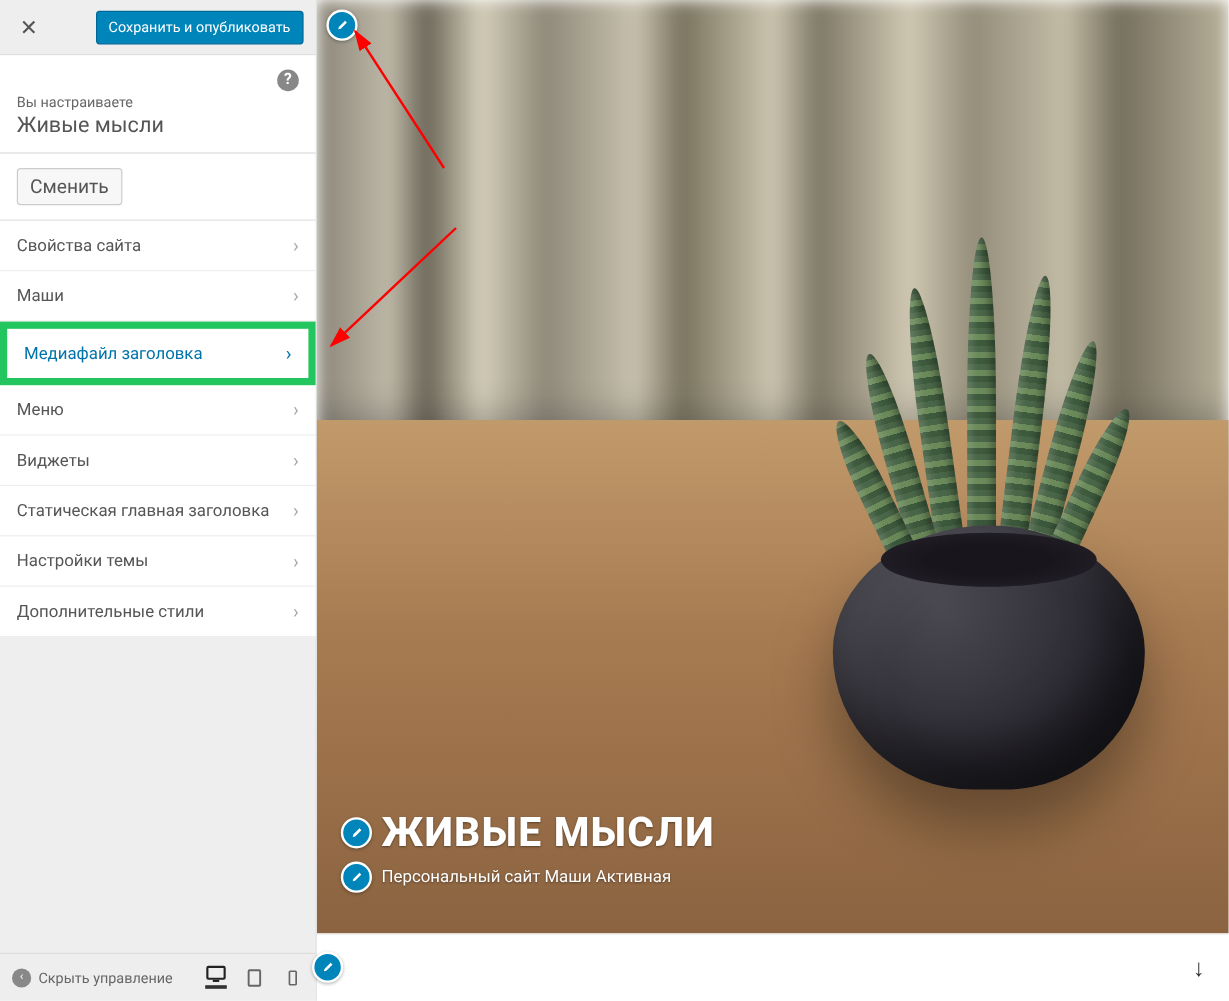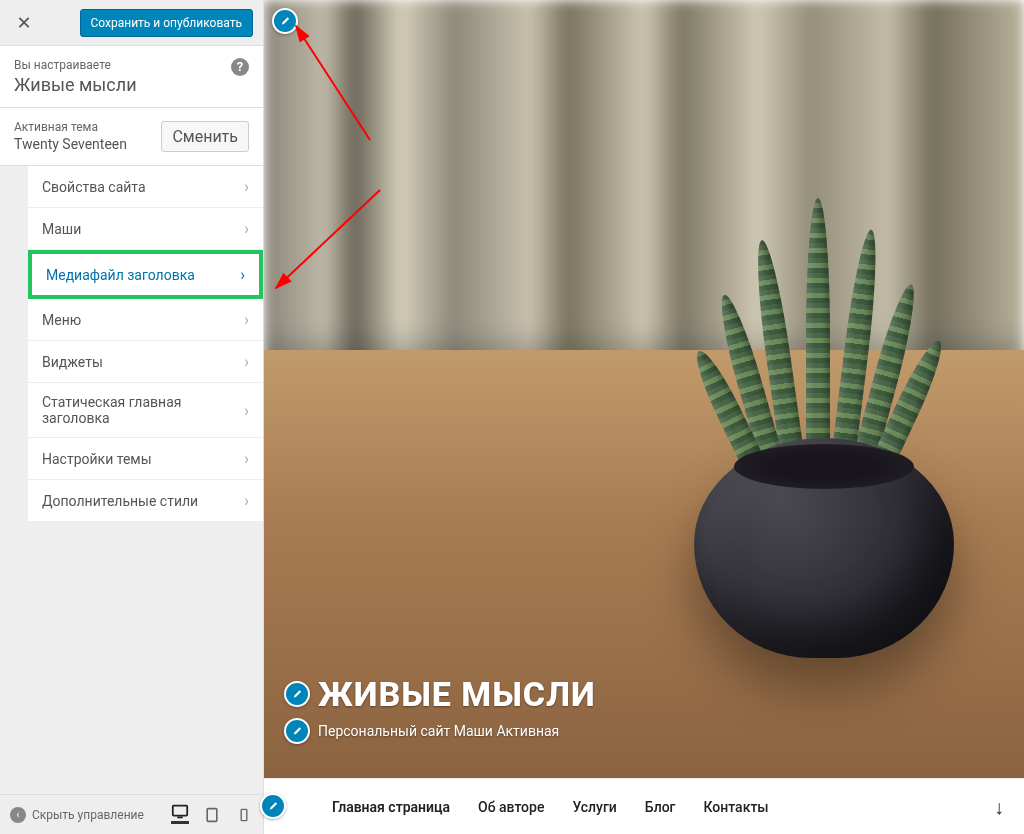--- a/index.html
+++ b/index.html
@@ -4,33 +4,33 @@
 <style>
 * { margin:0; padding:0; box-sizing:border-box; font-family:-apple-system,BlinkMacSystemFont,"Segoe UI",Roboto,sans-serif; }
 body { width:1024px; height:834px; overflow:hidden; background:#fff; position:relative; }
 
 .sidebar { position:absolute; left:0; top:0; width:264px; height:834px; background:#eee; border-right:1px solid #ddd; display:flex; flex-direction:column; }
 .sidebar-header { height:46px; background:#eee; border-bottom:1px solid #ddd; display:flex; align-items:center; justify-content:space-between; padding:0 10px; }
 .close-btn { width:28px; height:28px; background:transparent; border:none; font-size:18px; color:#555; cursor:pointer; }
 .publish-btn { background:#0085ba; border:1px solid #006799; color:#fff; font-size:12px; padding:6px 10px; border-radius:3px; cursor:pointer; }
 
 .info-section { background:#fff; padding:12px 14px; border-bottom:1px solid #ddd; position:relative; }
-.info-small { font-size:12px; color:#666; }
+.info-small { font-size:12px; color:#666;margin-top:20px; }
 .info-title { font-size:18px; color:#555; font-weight:normal; margin-top:2px; }
 .help-dot { position:absolute; right:14px; top:12px; width:18px; height:18px; border-radius:50%; background:#888; color:#fff; font-size:13px; text-align:center; line-height:18px; font-weight:bold; }
 
 .theme-section { background:#fff; padding:12px 14px; border-bottom:1px solid #ddd; display:flex; justify-content:space-between; align-items:center; }
 .theme-info small { font-size:12px; color:#666; display:block; }
 .theme-info span { font-size:14px; color:#555; }
 .change-btn { background:#f7f7f7; border:1px solid #ccc; color:#555; font-size:16px; padding:5px 10px; border-radius:3px; cursor:pointer; }
 
-.nav-list { background:#fff;margin-left:28px; }
+.nav-list { background:#fff; }
 .nav-item { display:flex; align-items:center; justify-content:space-between; padding:11px 14px; border-bottom:1px solid #eee; font-size:14px; color:#555; cursor:pointer; }
 .nav-item .chev { color:#aaa; font-size:16px; }
-.nav-item.selected { border:4px solid #22c55e; color:#0073aa; }
+.nav-item.selected { border:6px solid #22c55e; color:#0073aa; }
 .nav-item.selected .chev { color:#0073aa; }
 
 .sidebar-footer { margin-top:auto; height:40px; border-top:1px solid #ddd; display:flex; align-items:center; padding:0 10px; background:#eee; }
 .collapse-btn { display:flex; align-items:center; gap:6px; font-size:12px; color:#666; border:none; background:transparent; cursor:pointer; }
 .collapse-circle { width:16px; height:16px; border-radius:50%; background:#888; color:#fff; display:inline-flex; align-items:center; justify-content:center; font-size:10px; }
 .device-icons { margin-left:auto; display:flex; gap:14px; }
 .device-icons span { width:18px; height:18px; display:inline-flex; align-items:center; justify-content:center; color:#666; cursor:pointer; }
 .device-icons .active { border-bottom:3px solid #333; padding-bottom:2px; color:#222; }
 
 .preview { position:absolute; left:264px; top:0; right:0; height:834px; background:#fff; }
@@ -82,24 +82,20 @@
     <button class="publish-btn">Сохранить и опубликовать</button>
   </div>
 
   <div class="info-section">
     <div class="info-small">Вы настраиваете</div>
     <div class="info-title">Живые мысли</div>
     <div class="help-dot">?</div>
   </div>
 
   <div class="theme-section">
-    <div class="theme-info">
-      <small>Активная тема</small>
-      <span>Twenty Seventeen</span>
-    </div>
     <button class="change-btn">Сменить</button>
   </div>
 
   <div class="nav-list" id="nav-list">
       <div class="nav-item">
         <span>Свойства сайта</span>
         <span class="chev">›</span>
       </div>
       <div class="nav-item">
         <span>Маши</span>
@@ -199,27 +195,20 @@
     </div>
   </div>
 
   <div class="menubar">
     <span class="edit-badge">
       <svg viewBox="0 0 20 20">
           <path d="M13.89 3.39l2.71 2.72c.16.16.16.42 0 .59l-8.38 8.38-3.29.66.66-3.29 8.38-8.38c.17-.17.43-.17.59 0l-.67.32z"></path>
         </svg>
     </span>
     <span class="menu-pad"></span>
-    <span id="menu-links" style="display: flex; gap: 28px;">
-        <span class="menu-link">Главная страница</span>
-        <span class="menu-link dim">Об авторе</span>
-        <span class="menu-link dim">Услуги</span>
-        <span class="menu-link dim">Блог</span>
-        <span class="menu-link dim">Контакты</span>
-      </span>
     <span class="scroll-arrow">↓</span>
   </div>
 </div>
 
 <svg class="arrow-svg arrow1">
   <defs>
       <marker id="ah1" markerWidth="10" markerHeight="10" refX="8" refY="3" orient="auto">
         <path d="M0,0 L9,3 L0,6 Z" fill="#ff0000"></path>
       </marker>
     </defs>

